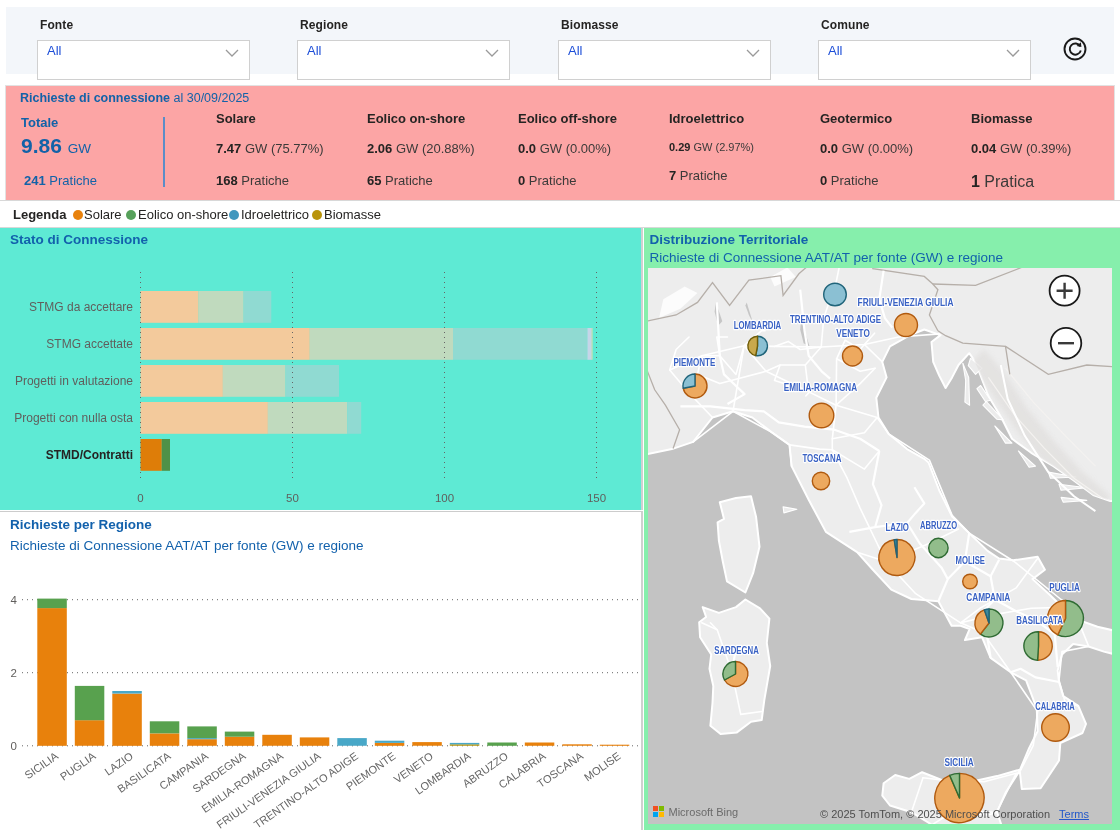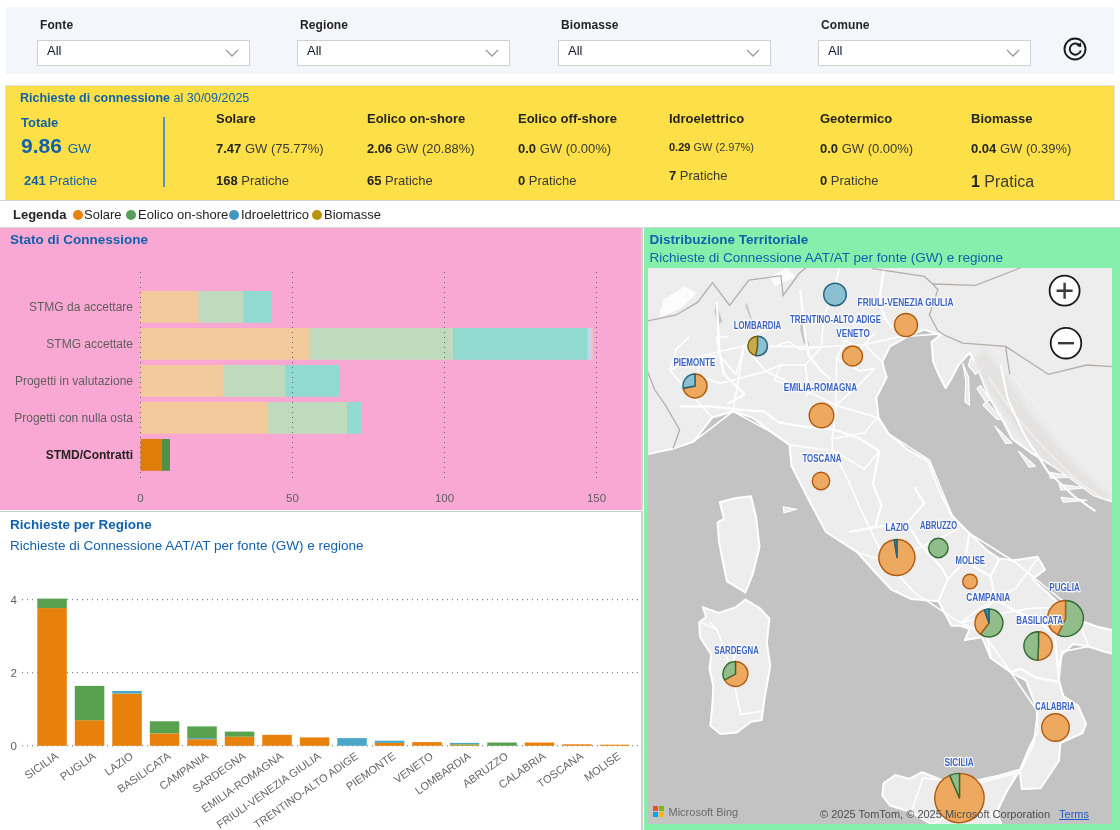--- a/index.html
+++ b/index.html
@@ -1,27 +1,27 @@
 <!DOCTYPE html>
 <html><head><meta charset="utf-8"><title>Dashboard</title><style>
 *{margin:0;padding:0;box-sizing:border-box}
 html,body{width:1120px;height:830px;background:#fff;font-family:"Liberation Sans",sans-serif;overflow:hidden;position:relative}
 .abs{position:absolute}
 .fbar{left:6px;top:7px;width:1108px;height:67px;background:#f3f6fa}
 .flabel{top:11px;font-size:12px;font-weight:bold;color:#252423;letter-spacing:0.1px}
-.fdrop{top:33px;width:213px;height:26px;background:#fff;border:1px solid #d0d0d0;font-size:13px;color:#0f172a;line-height:20px;padding-left:9px}
+.fdrop{top:33px;width:213px;height:40px;background:#fff;border:1px solid #d0d0d0;font-size:13px;color:#1d4ed8;line-height:20px;padding-left:9px}
 .chev{position:absolute;right:10px;top:8px}
-.stats{left:5px;top:85px;width:1110px;height:115px;background:#fde047;border:1px solid #e2e2e2;border-bottom:none}
+.stats{left:5px;top:85px;width:1110px;height:115px;background:#fca5a5;border:1px solid #e2e2e2;border-bottom:none}
 .sblue{color:#1262a8}
 .shead{left:14px;top:5px;font-size:12.5px}
 .scol .t{font-size:13px;font-weight:bold;color:#252423}
 .legend{left:0;top:200px;width:1120px;height:27.5px;background:#fff;border-top:1px solid #d8d8d8;border-bottom:1px solid #d8d8d8}
 .dot{position:absolute;top:9px;width:10px;height:10px;border-radius:50%}
 .ltxt{position:absolute;top:6px;font-size:13px;color:#252423}
-.panelA{left:0;top:227.5px;width:643px;height:282px;background:#f9a8d4;border-right:2px solid #d0d0d0}
+.panelA{left:0;top:227.5px;width:643px;height:282px;background:#5eead4;border-right:2px solid #d0d0d0}
 .panelB{left:0;top:510.5px;width:643px;height:319.5px;background:#fff;border-right:2px solid #d0d0d0;border-top:1.5px solid #ccc}
 .panelM{left:643.5px;top:227.5px;width:476.5px;height:602.5px;background:#86efac}
 .ctitle{font-size:13.5px;font-weight:bold;color:#1261ac}
 .csub{font-size:13.5px;color:#1261ac}
 </style></head>
 <body>
 <div class="abs fbar">
     <div class="abs flabel" style="left:34px">Fonte</div>
     <div class="abs fdrop" style="left:31px">All<svg class="chev" width="14" height="8" viewBox="0 0 14 8">
         <path d="M1,1 L7,7 L13,1" fill="none" stroke="#9a9a9a" stroke-width="1.3"></path>

